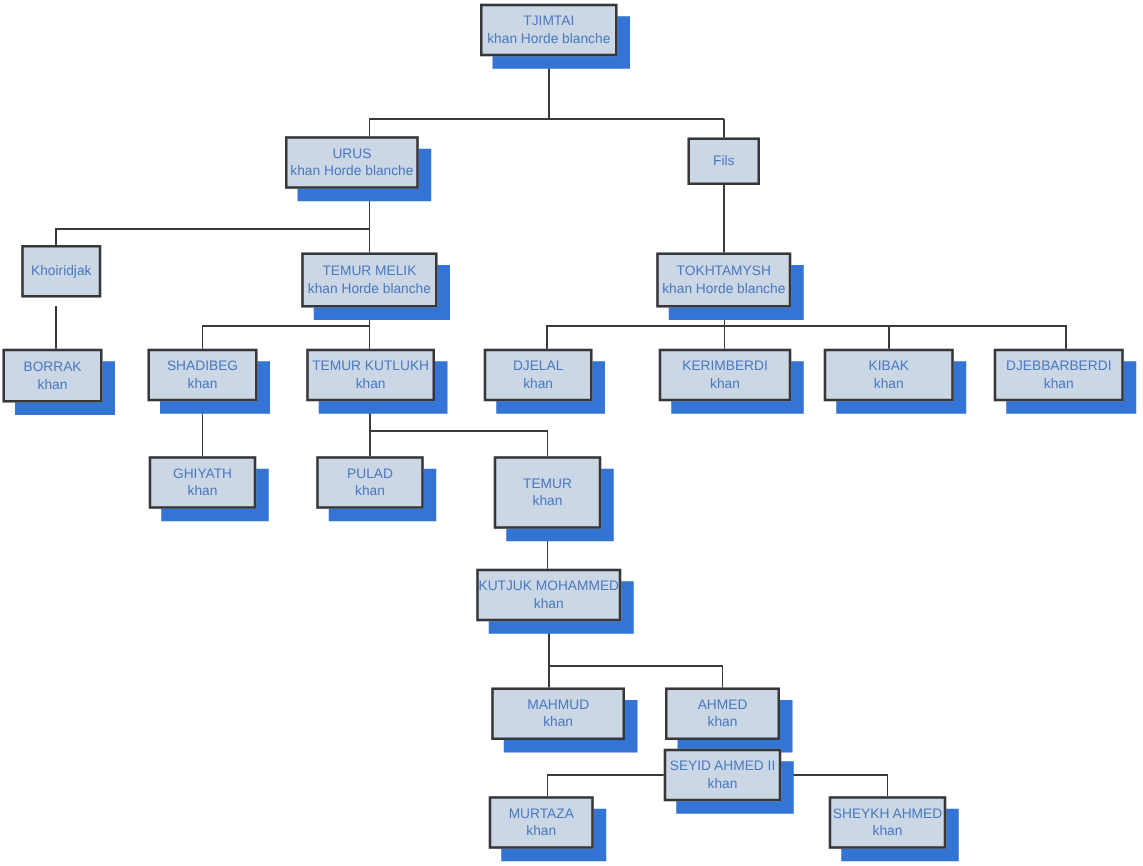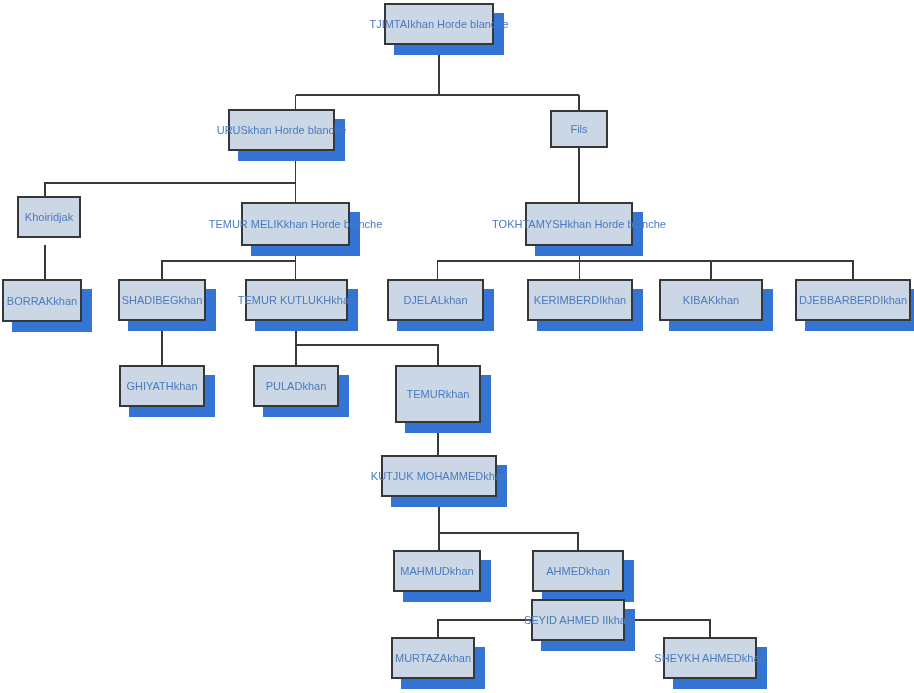--- a/index.html
+++ b/index.html
@@ -9,21 +9,21 @@
     background:#ffffff;
     font-family:"Liberation Sans", sans-serif;
     overflow:hidden;
   }
   .wires{position:absolute;left:0;top:0;width:914px;height:693px;}
   .node{
     position:absolute;
     box-sizing:border-box;
     background:var(--box-fill,#ccd7e6);
     border:2px solid var(--box-border,#373737);
-    display:flex;flex-direction:row;
+    display:flex;flex-direction:column;
     align-items:center;justify-content:center;
     text-align:center;
     color:var(--text-color,#4a7abf);
     font-size:11px;line-height:14px;
   }
   .node.shadow{box-shadow:10px 10px 0 0 var(--shadow-color,#3374d4);}
   .nm,.sub{white-space:nowrap;}
 </style>
 </head>
 <body>
@@ -90,36 +90,36 @@
   <div class="node shadow" style="left:118px;top:279px;width:88px;height:42px">
     <span class="nm">SHADIBEG</span>
     <span class="sub">khan</span>
   </div>
 
   <div class="node shadow" style="left:245px;top:279px;width:103px;height:42px">
     <span class="nm">TEMUR KUTLUKH</span>
     <span class="sub">khan</span>
   </div>
 
-  <div class="node shadow" style="left:387px;top:279px;width:97px;height:42px">
+  <div class="node shadow" style="left:387px;top:279px;width:87px;height:42px">
     <span class="nm">DJELAL</span>
     <span class="sub">khan</span>
   </div>
 
   <div class="node shadow" style="left:527px;top:279px;width:106px;height:42px">
     <span class="nm">KERIMBERDI</span>
     <span class="sub">khan</span>
   </div>
 
   <div class="node shadow" style="left:659px;top:279px;width:104px;height:42px">
     <span class="nm">KIBAK</span>
     <span class="sub">khan</span>
   </div>
 
-  <div class="node shadow" style="left:795px;top:279px;width:116px;height:42px">
+  <div class="node shadow" style="left:795px;top:279px;width:104px;height:42px">
     <span class="nm">DJEBBARBERDI</span>
     <span class="sub">khan</span>
   </div>
 
   <div class="node shadow" style="left:119px;top:365px;width:86px;height:42px">
     <span class="nm">GHIYATH</span>
     <span class="sub">khan</span>
   </div>
 
   <div class="node shadow" style="left:253px;top:365px;width:86px;height:42px">
@@ -130,21 +130,21 @@
   <div class="node shadow" style="left:395px;top:365px;width:86px;height:58px">
     <span class="nm">TEMUR</span>
     <span class="sub">khan</span>
   </div>
 
   <div class="node shadow" style="left:381px;top:455px;width:116px;height:42px">
     <span class="nm">KUTJUK MOHAMMED</span>
     <span class="sub">khan</span>
   </div>
 
-  <div class="node shadow" style="left:393px;top:550px;width:88px;height:42px">
+  <div class="node shadow" style="left:393px;top:550px;width:107px;height:42px">
     <span class="nm">MAHMUD</span>
     <span class="sub">khan</span>
   </div>
 
   <div class="node shadow" style="left:532px;top:550px;width:92px;height:42px">
     <span class="nm">AHMED</span>
     <span class="sub">khan</span>
   </div>
 
   <div class="node shadow" style="left:391px;top:637px;width:84px;height:42px">

